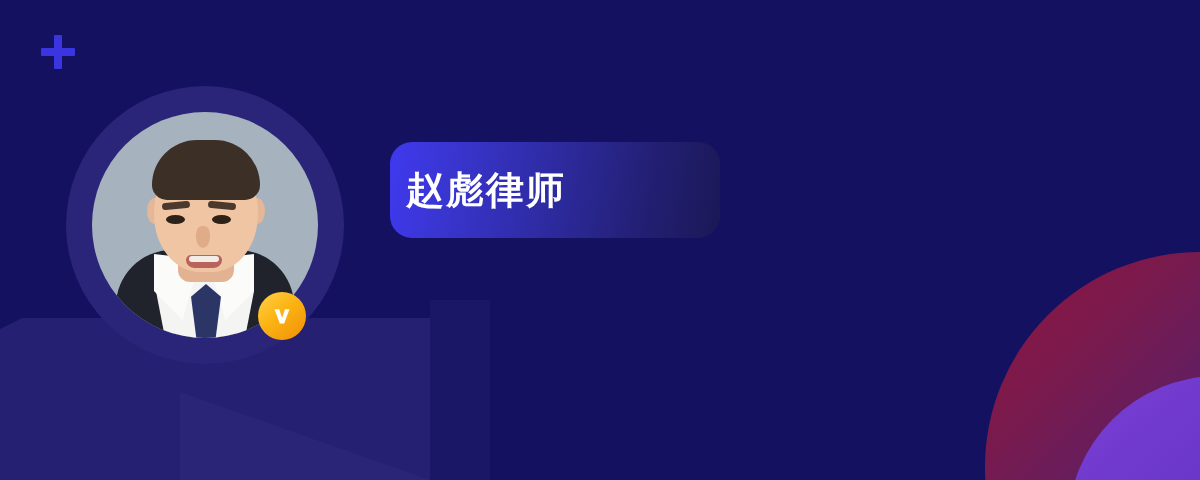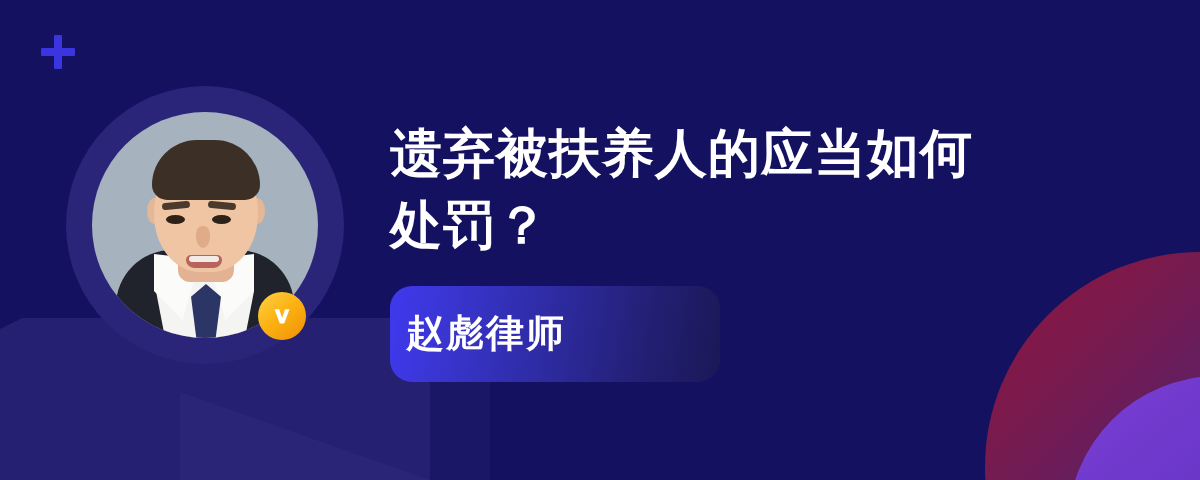--- a/index.html
+++ b/index.html
@@ -341,18 +341,16 @@
       <div class="p-teeth"></div>
     </div>
     <div class="verified-badge">
       <svg width="28" height="28" viewBox="0 0 28 28" aria-hidden="true">
         <path d="M6.5 7.2 L11.2 7.2 L14.1 16.0 L17.0 7.2 L21.5 7.2 L16.2 21.4 L11.8 21.4 Z" fill="#ffffff"></path>
       </svg>
     </div>
   </div>
 
   <div class="content">
-    <h1 class="headline">遗弃被扶养人的应当如何
-处罚？</h1>
     <button class="lawyer-btn">赵彪律师</button>
   </div>
 
 </div>
 
 </body></html>

